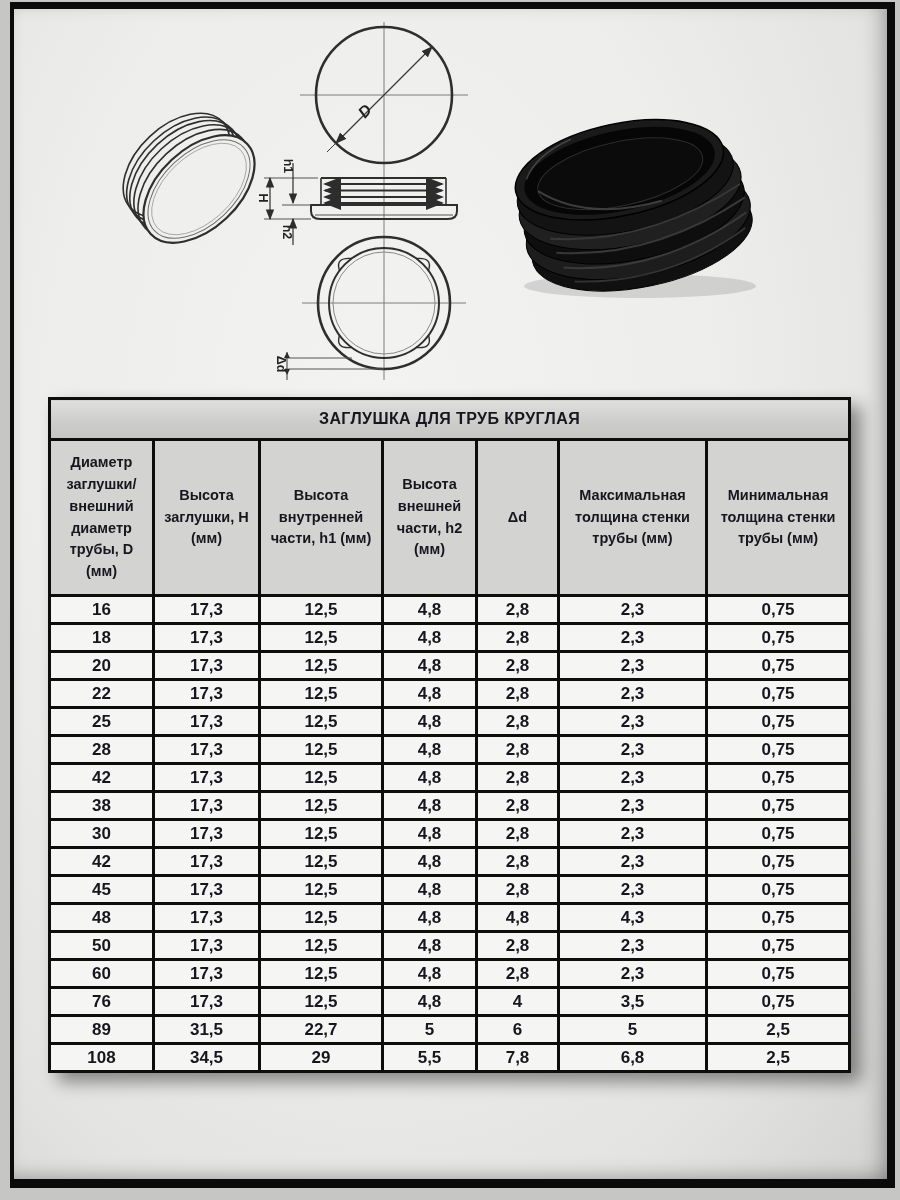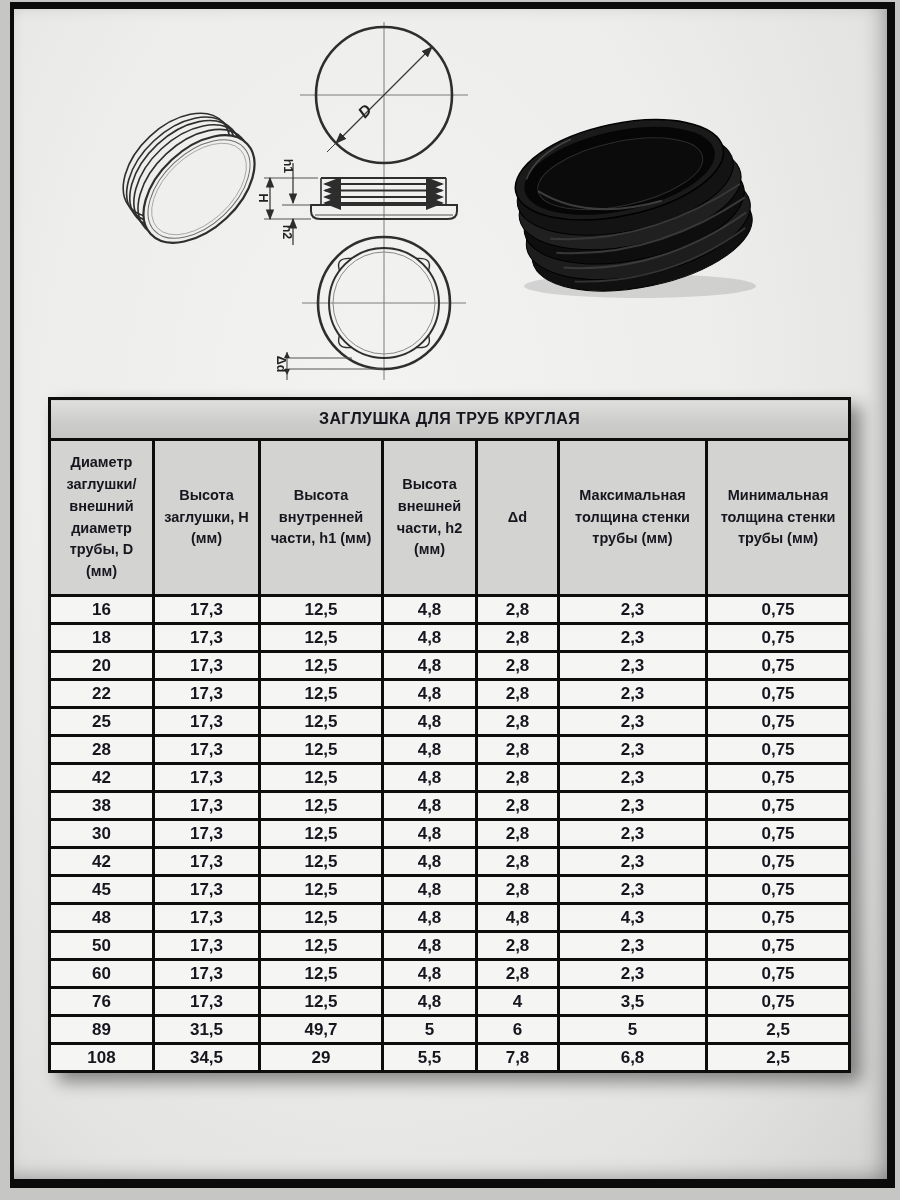--- a/index.html
+++ b/index.html
@@ -295,21 +295,21 @@
           <td>17,3</td>
           <td>12,5</td>
           <td>4,8</td>
           <td>4</td>
           <td>3,5</td>
           <td>0,75</td>
         </tr>
         <tr>
           <td>89</td>
           <td>31,5</td>
-          <td>49,7</td>
+          <td>22,7</td>
           <td>5</td>
           <td>6</td>
           <td>5</td>
           <td>2,5</td>
         </tr>
         <tr>
           <td>108</td>
           <td>34,5</td>
           <td>29</td>
           <td>5,5</td>

